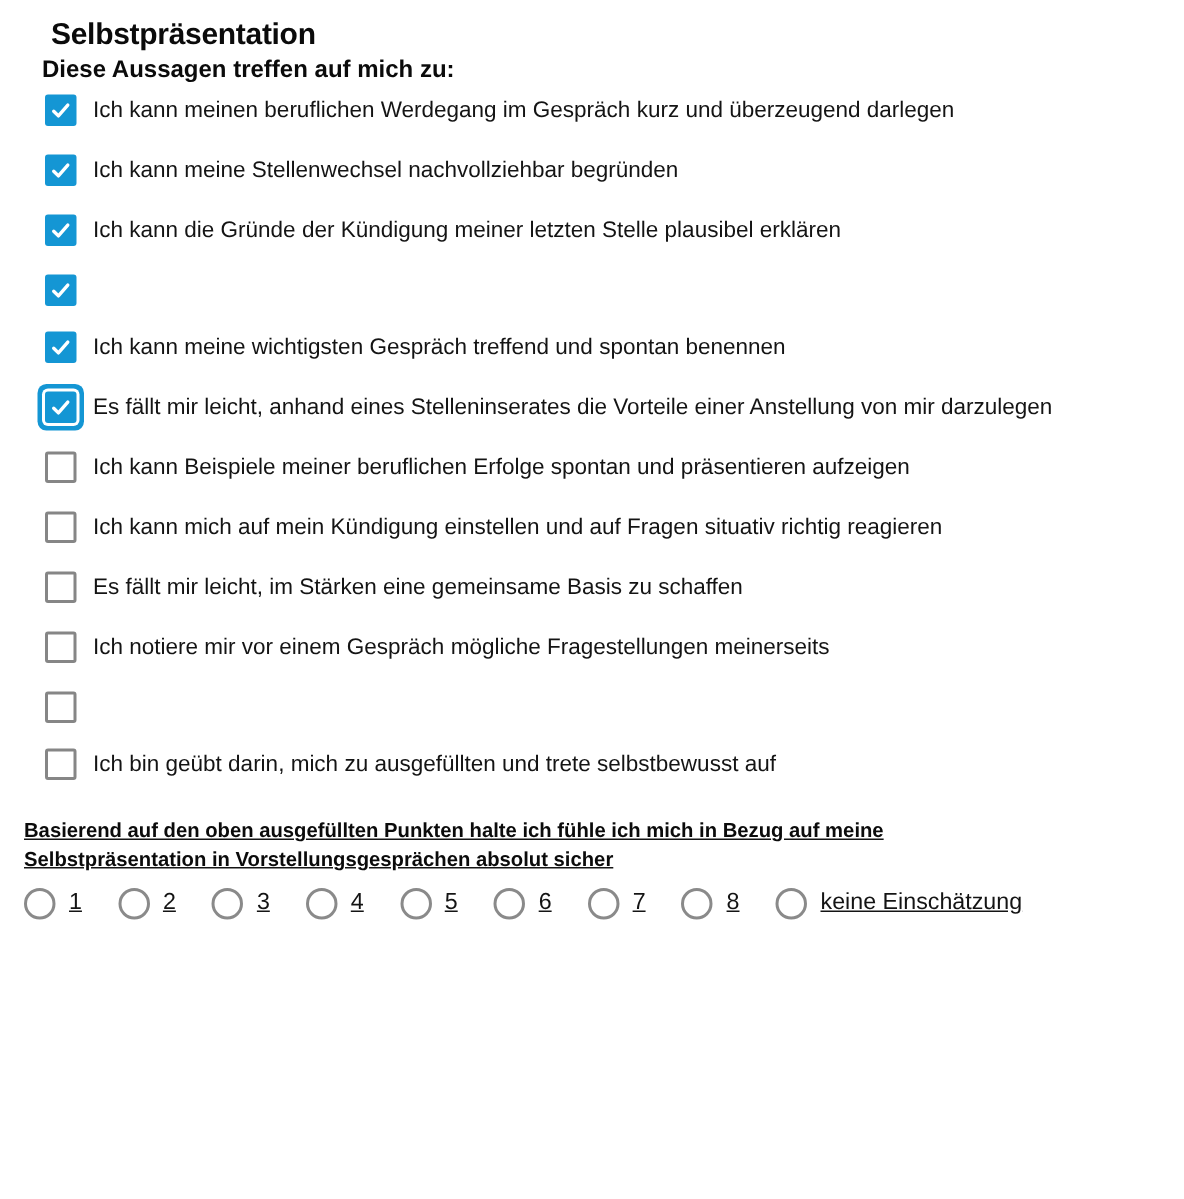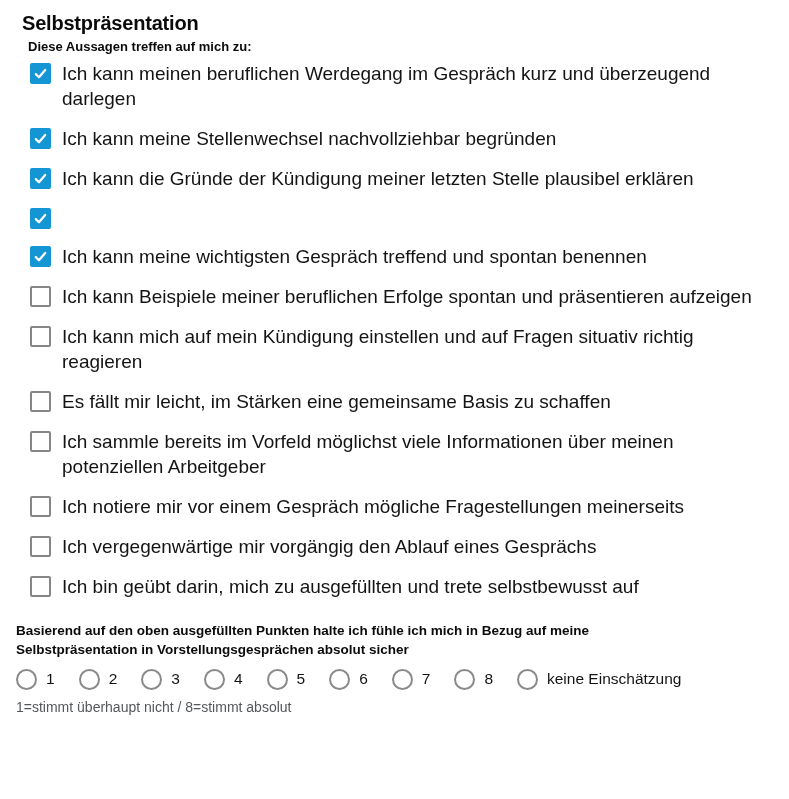--- a/index.html
+++ b/index.html
@@ -12,36 +12,36 @@
   *{box-sizing:border-box;}
   html,body{margin:0;padding:0;}
   body{
     width:789px;height:799px;background:#ffffff;overflow:hidden;
     font-family:"Liberation Sans","DejaVu Sans",sans-serif;
     color:var(--text);
   }
   .page{padding:12px 20px 0 22px;}
   .title{
     font-size:20px;font-weight:bold;letter-spacing:-0.2px;
-    margin:0 0 4px 0;line-height:23px;color:#0b0b0b;
+    margin:0 0 4px 12px;line-height:23px;color:#0b0b0b;
   }
   .subtitle{
-    font-size:13px;font-weight:bold;margin-left:6px;line-height:16px;color:#0b0b0b;
+    font-size:16px;font-weight:bold;margin-left:6px;line-height:16px;color:#0b0b0b;
   }
   .checklist{margin:6px 0 0 8px;}
   .row{display:flex;align-items:flex-start;margin-bottom:15px;}
   .cb{
     flex:0 0 auto;width:21px;height:21px;margin-top:2px;margin-right:11px;
     border-radius:2px;display:flex;align-items:center;justify-content:center;
   }
   .cb.unchecked{border:2px solid var(--checkbox-border);background:#fff;}
   .cb.checked{background:var(--accent);}
   .cb.focused{box-shadow:0 0 0 2px #ffffff,0 0 0 5px var(--accent);}
-  .lbl{font-size:19px;line-height:25px;max-width:705px;}
-  .scale-section{margin-left:-6px;margin-top:22px;}
+  .lbl{font-size:15px;line-height:25px;max-width:705px;}
+  .scale-section{margin-left:-6px;margin-top:22px;text-decoration:underline;}
   .prompt{
     font-size:13.5px;font-weight:bold;line-height:19px;max-width:668px;color:#0b0b0b;
   }
   .radio-row{display:flex;align-items:center;margin-top:9px;height:22px;}
   .opt{display:flex;align-items:center;margin-right:24px;}
   .radio{
     flex:0 0 auto;width:21px;height:21px;border:2px solid var(--radio-border);
     border-radius:50%;background:#fff;margin-right:9px;
   }
   .radio-lbl{font-size:15.5px;line-height:22px;white-space:nowrap;}
@@ -88,42 +88,45 @@
       </div>
       <div class="row">
         <span class="cb checked">
           <svg width="15" height="15" viewBox="0 0 24 24">
             <polyline points="4.5,13 9.5,18 19.5,6.5" fill="none" stroke="#ffffff" stroke-width="3.6" stroke-linecap="round" stroke-linejoin="round"></polyline>
           </svg>
         </span>
         <span class="lbl">Ich kann meine wichtigsten Gespräch treffend und spontan benennen</span>
       </div>
       <div class="row">
+        <span class="cb checked focused">
+          <svg width="15" height="15" viewBox="0 0 24 24">
+            <polyline points="4.5,13 9.5,18 19.5,6.5" fill="none" stroke="#ffffff" stroke-width="3.6" stroke-linecap="round" stroke-linejoin="round"></polyline>
+          </svg>
+        </span>
+        <span class="lbl">Es fällt mir leicht, anhand eines Stelleninserates die Vorteile einer Anstellung von mir darzulegen</span>
+      </div>
+      <div class="row">
         <span class="cb unchecked"></span>
         <span class="lbl">Ich kann Beispiele meiner beruflichen Erfolge spontan und präsentieren aufzeigen</span>
       </div>
       <div class="row">
         <span class="cb unchecked"></span>
         <span class="lbl">Ich kann mich auf mein Kündigung einstellen und auf Fragen situativ richtig reagieren</span>
       </div>
       <div class="row">
         <span class="cb unchecked"></span>
         <span class="lbl">Es fällt mir leicht, im Stärken eine gemeinsame Basis zu schaffen</span>
       </div>
       <div class="row">
         <span class="cb unchecked"></span>
-        <span class="lbl">Ich sammle bereits im Vorfeld möglichst viele Informationen über meinen potenziellen Arbeitgeber</span>
-      </div>
-      <div class="row">
-        <span class="cb unchecked"></span>
         <span class="lbl">Ich notiere mir vor einem Gespräch mögliche Fragestellungen meinerseits</span>
       </div>
       <div class="row">
         <span class="cb unchecked"></span>
-        <span class="lbl">Ich vergegenwärtige mir vorgängig den Ablauf eines Gesprächs</span>
       </div>
       <div class="row">
         <span class="cb unchecked"></span>
         <span class="lbl">Ich bin geübt darin, mich zu ausgefüllten und trete selbstbewusst auf</span>
       </div>
     </div>
 
   <div class="scale-section">
     <div class="prompt">Basierend auf den oben ausgefüllten Punkten halte ich fühle ich mich in Bezug auf meine Selbstpräsentation in Vorstellungsgesprächen absolut sicher</div>
     <div class="radio-row">
@@ -157,15 +160,14 @@
         </div>
         <div class="opt">
           <span class="radio"></span>
           <span class="radio-lbl">8</span>
         </div>
         <div class="opt">
           <span class="radio"></span>
           <span class="radio-lbl">keine Einschätzung</span>
         </div>
       </div>
-    <div class="legend">1=stimmt überhaupt nicht / 8=stimmt absolut</div>
   </div>
 </div>
 
 </body></html>

